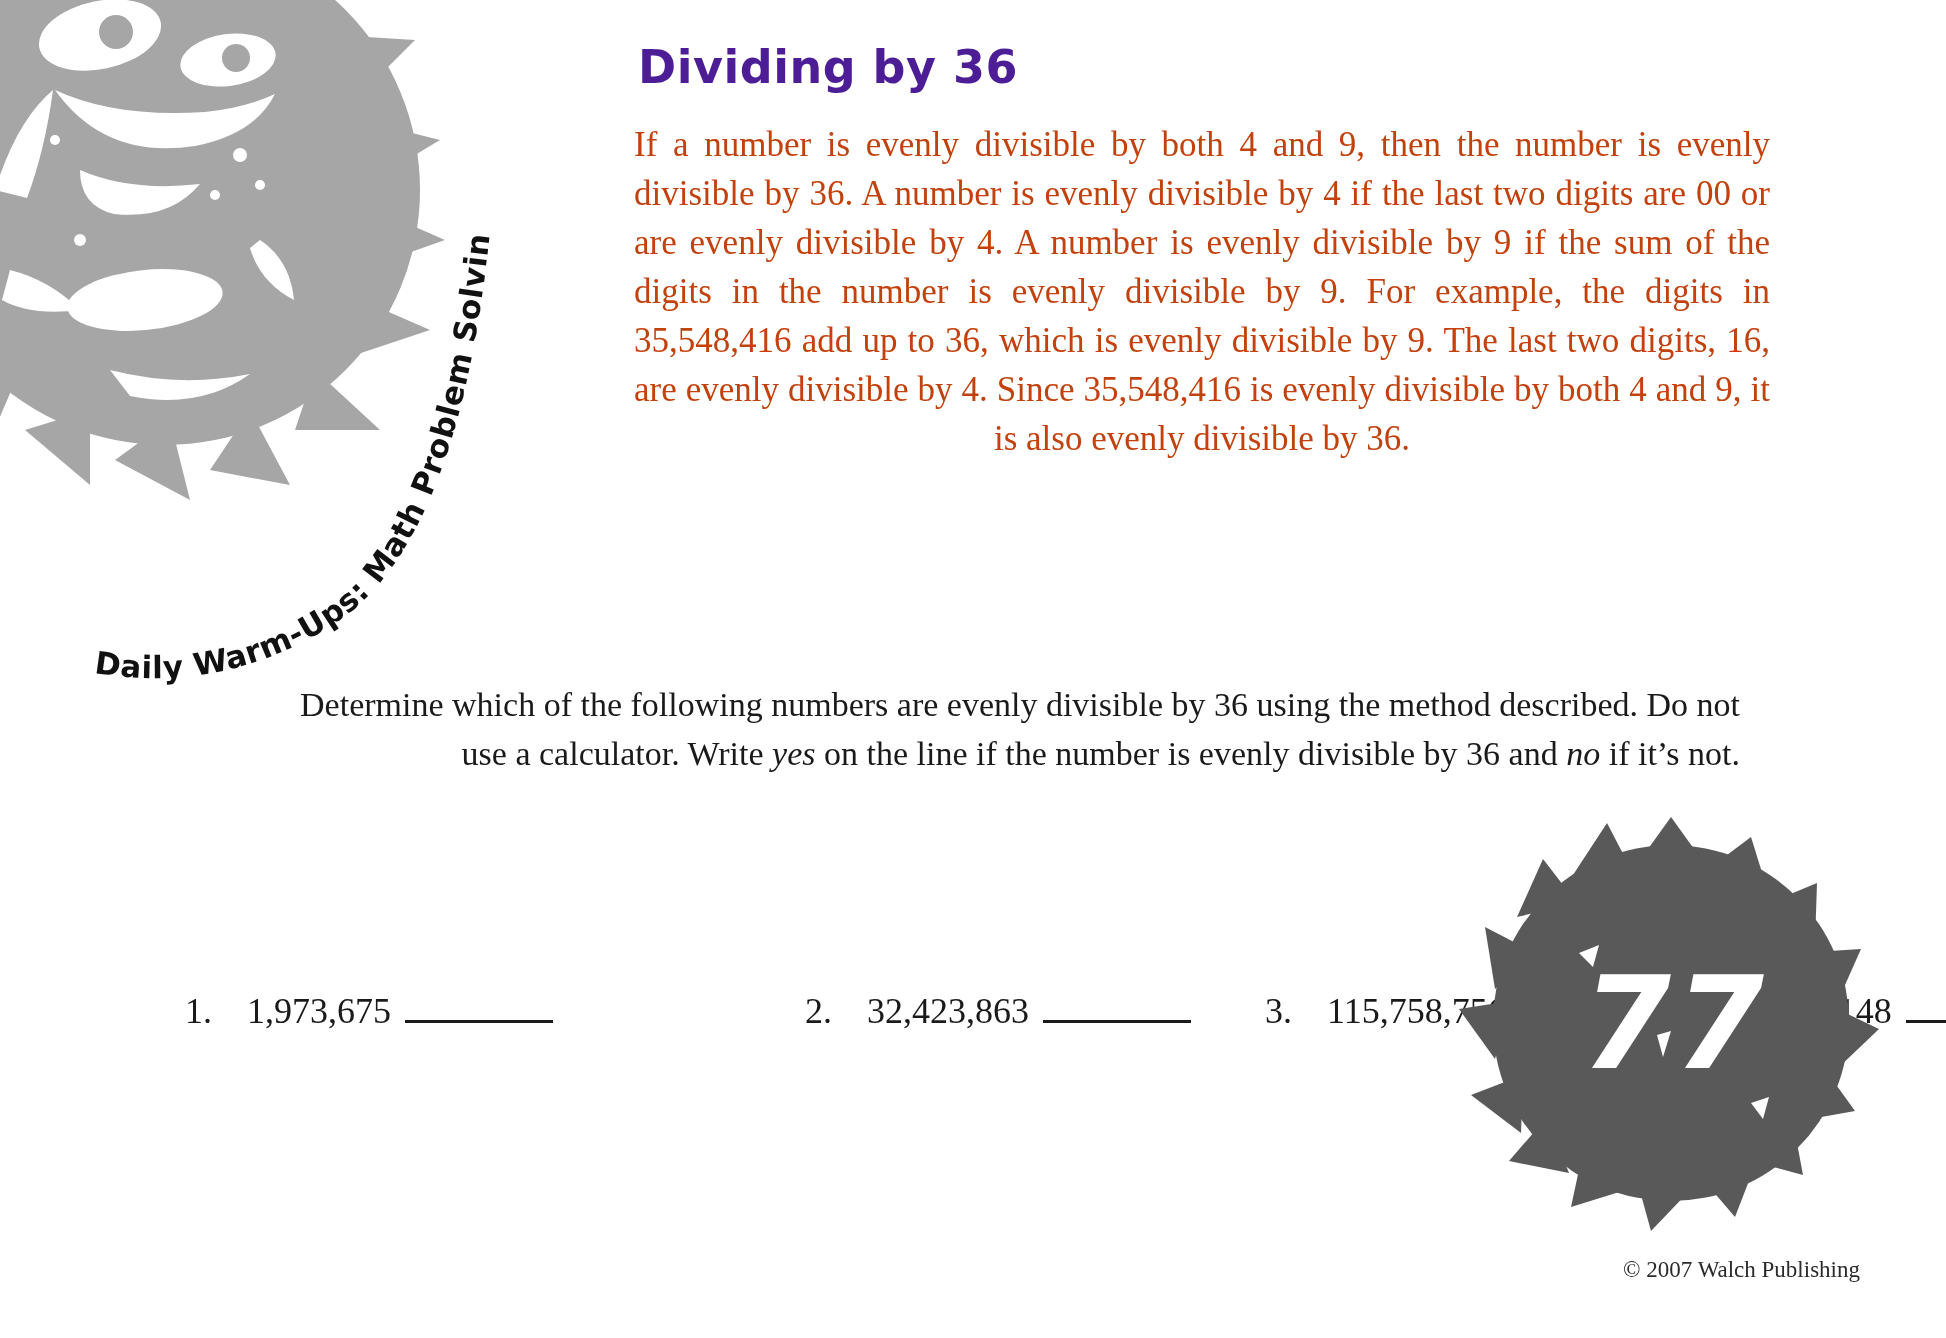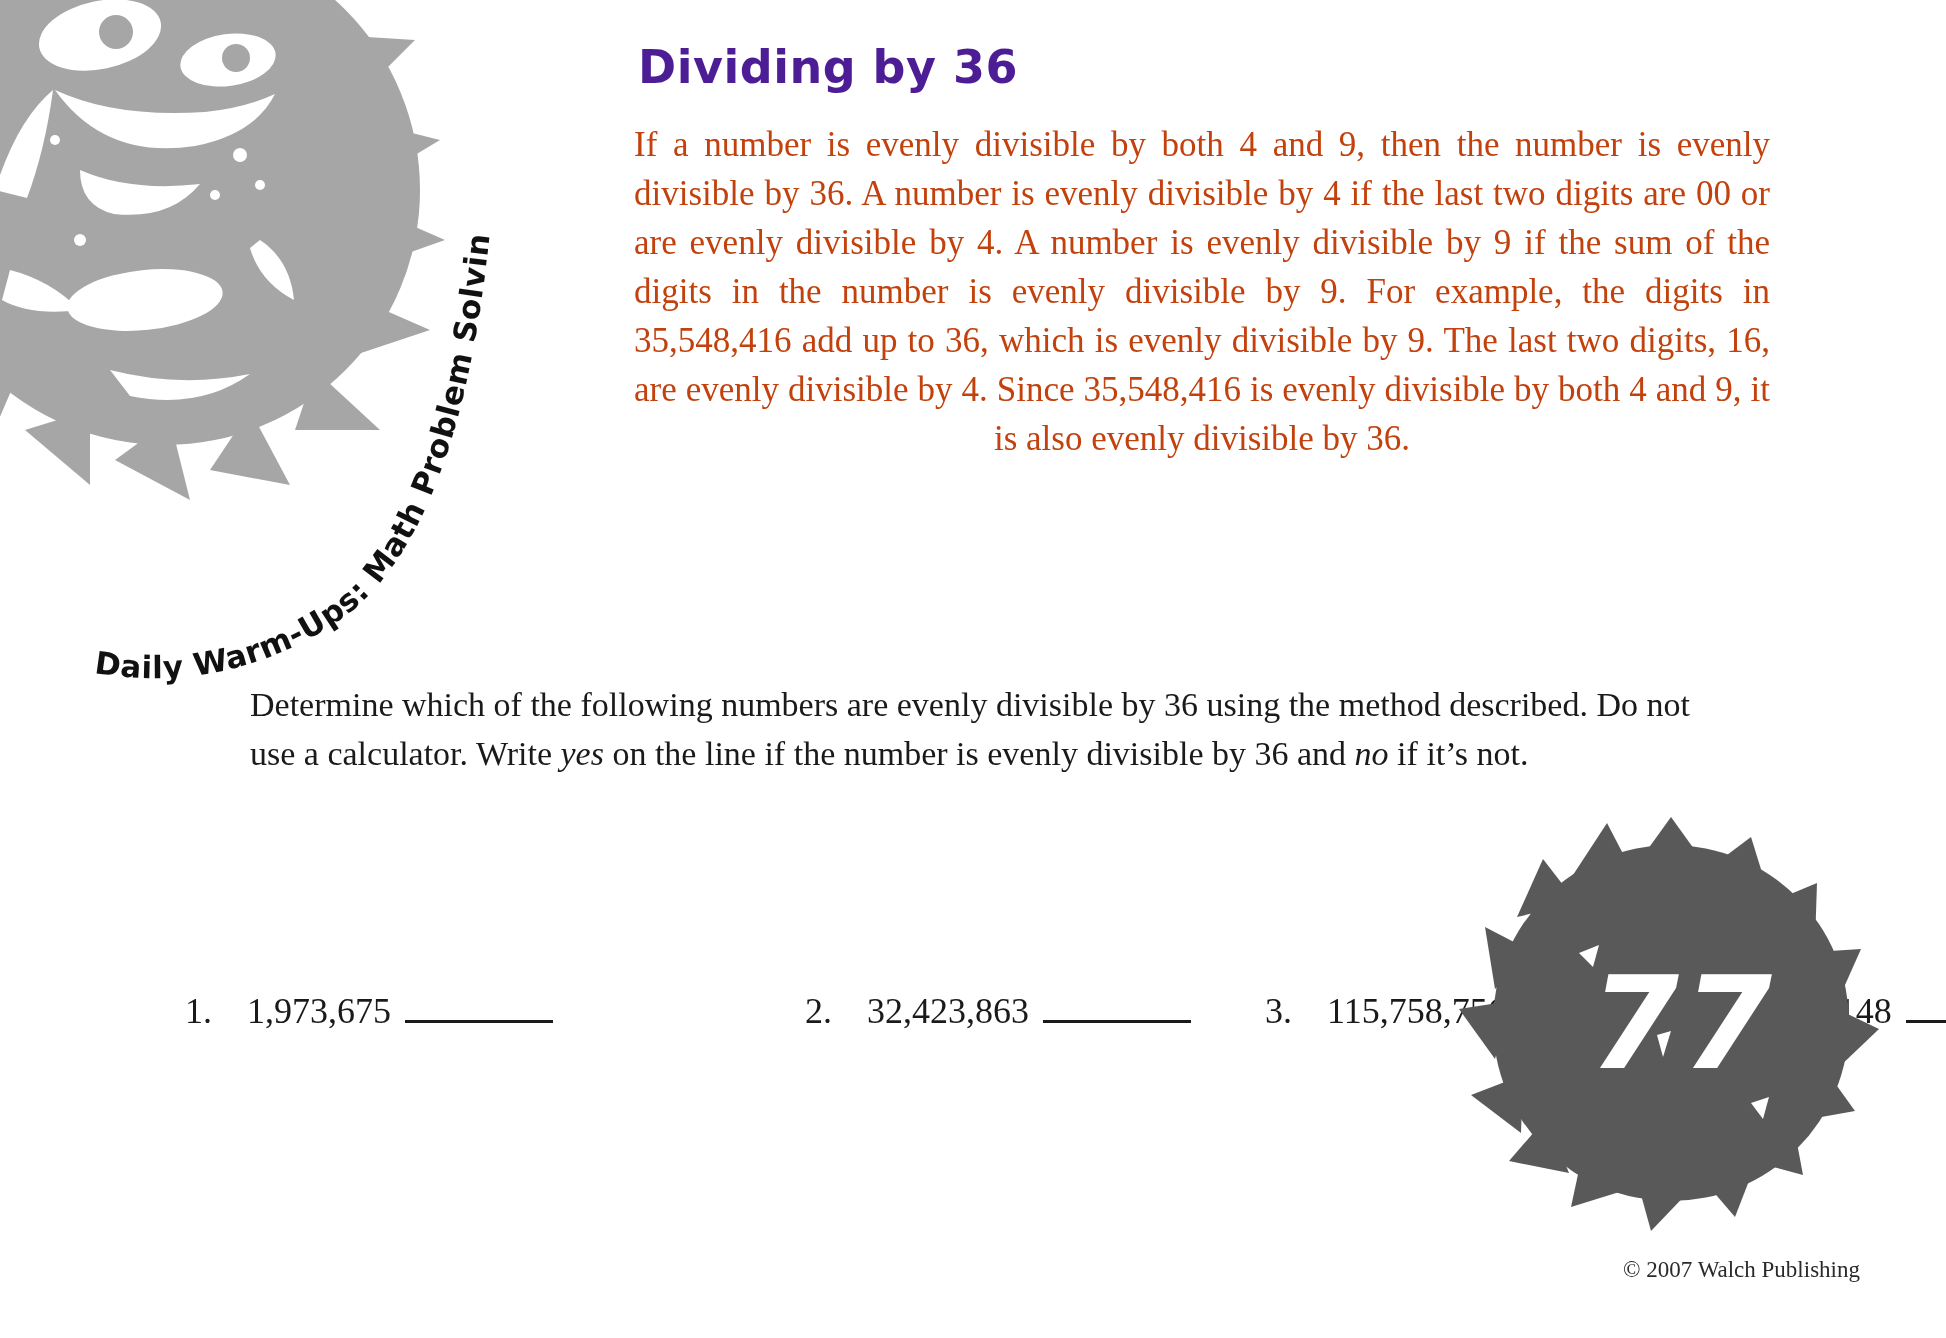--- a/index.html
+++ b/index.html
@@ -70,21 +70,21 @@
     color: #c2410c;
   }
 
   .directions {
     position: absolute;
     left: 250px;
     top: 680px;
     width: 1490px;
     font-size: 34px;
     line-height: 1.45;
-    text-align: left;
+    text-align: right;
     color: #1a1a1a;
   }
   .directions em {
     font-style: italic;
   }
 
   
   .problems {
     position: absolute;
     left: 185px;
@@ -120,21 +120,21 @@
   
   .page-badge {
     position: absolute;
     right: 55px;
     bottom: 95px;
     width: 440px;
     height: 440px;
   }
   .page-badge .badge-number {
     position: absolute;
-    left: 12px;
+    left: 4px;
     top: 0;
     width: 440px;
     height: 440px;
     display: flex;
     align-items: center;
     justify-content: center;
     font-family: "DejaVu Sans", sans-serif;
     font-size: 128px;
     font-weight: 700;
     font-style: italic;

